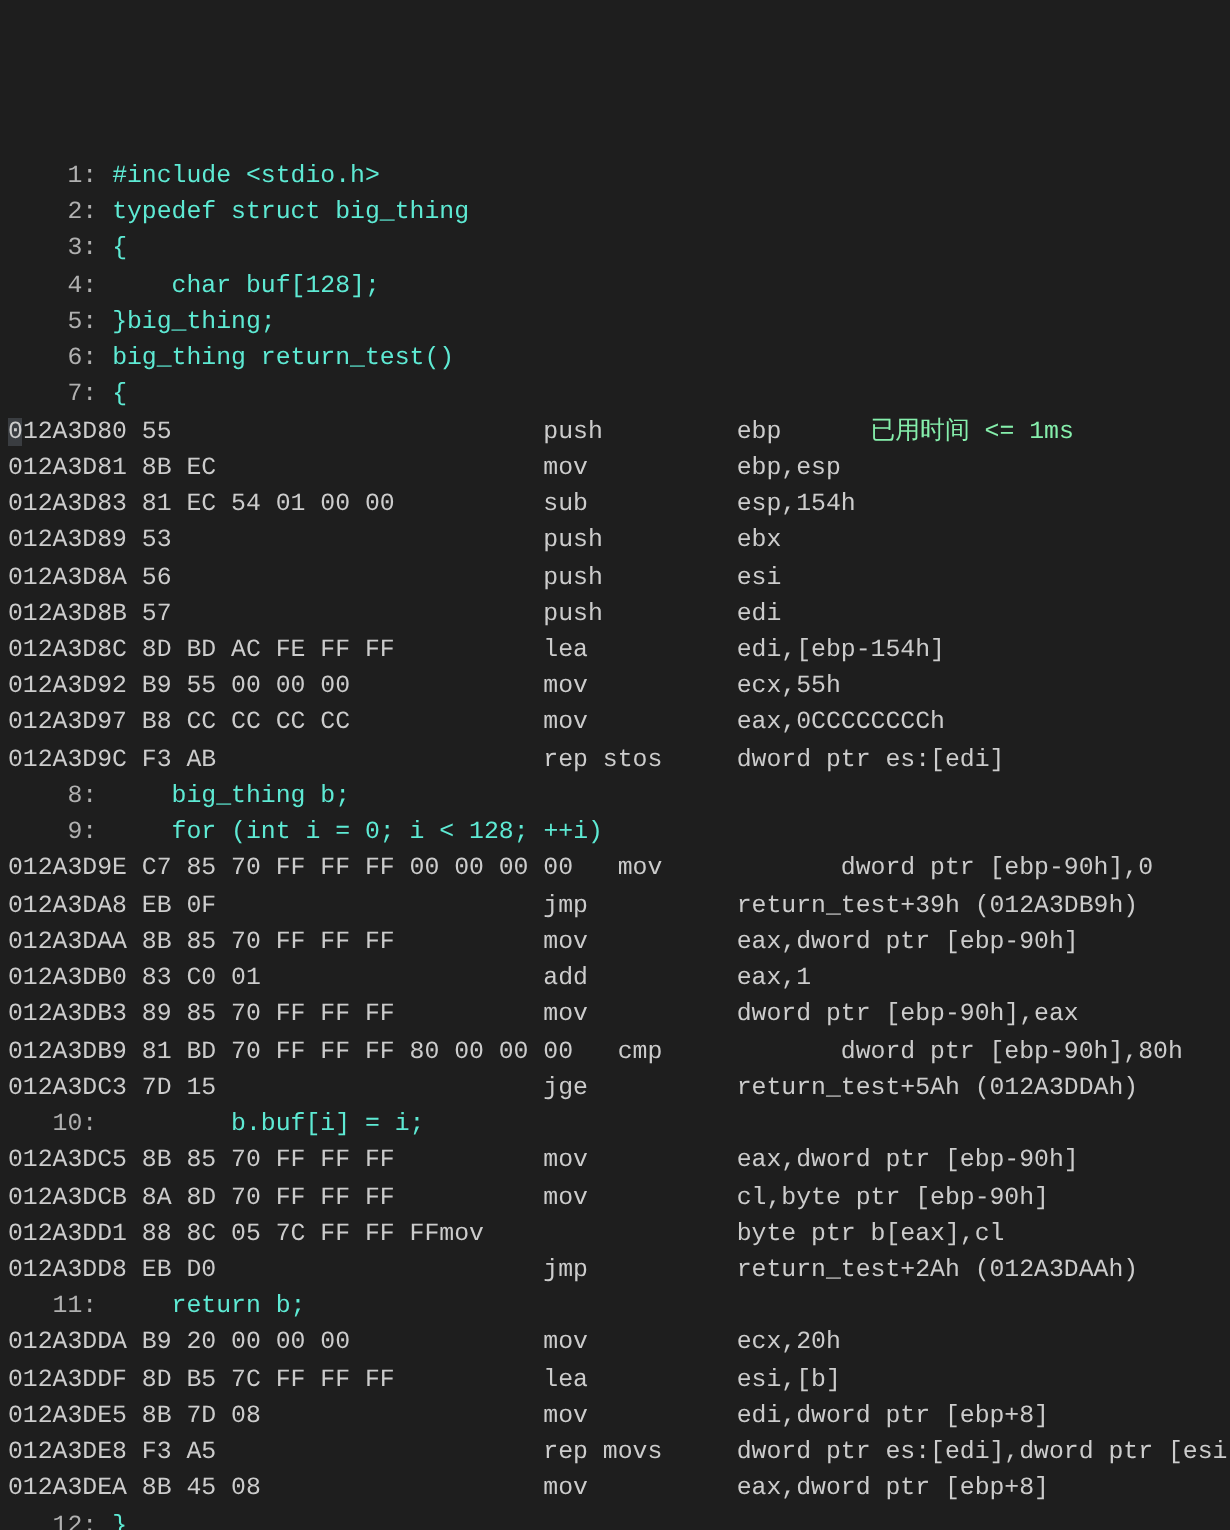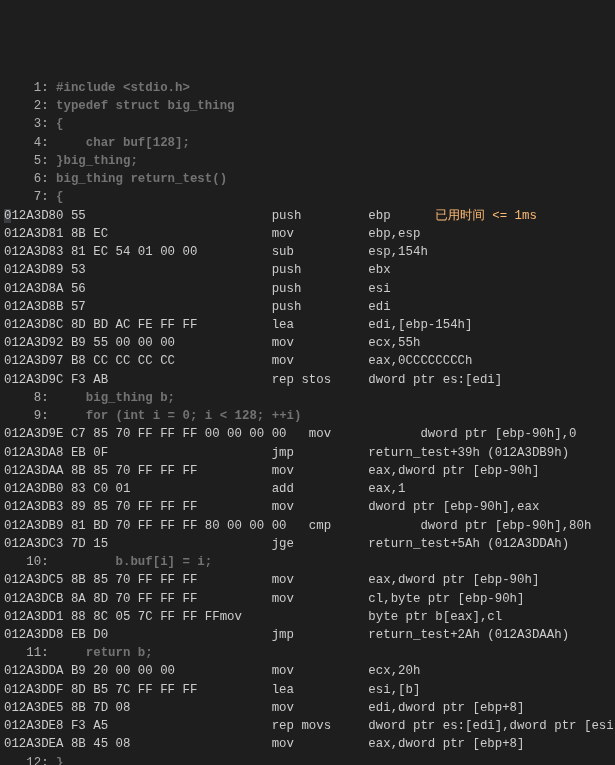--- a/index.html
+++ b/index.html
@@ -8,22 +8,22 @@
     color: #cccccc;
     font-family: Consolas, 'Courier New', monospace;
     font-size: 12.4px;
     line-height: 1.47;
     padding: 6px 4px;
     width: 615px;
     white-space: pre;
     overflow: hidden;
   }
   .ln { color: #b0b0b0; }
-  .src { color: #737373; font-weight: bold; }
-  .hint { color: #fdba74; }
+  .src { color: #5eead4; }
+  .hint { color: #86efac; }
   .caret { background: #3a3d41; color:#cccccc; }
   .row { display: block; }
 </style>
 </head>
 <body>
 
 
 
 <div id="container"><div class="row"><span class="ln">    1: </span><span class="src">#include &lt;stdio.h&gt;</span></div><div class="row"><span class="ln">    2: </span><span class="src">typedef struct big_thing</span></div><div class="row"><span class="ln">    3: </span><span class="src">{</span></div><div class="row"><span class="ln">    4: </span><span class="src">    char buf[128];</span></div><div class="row"><span class="ln">    5: </span><span class="src">}big_thing;</span></div><div class="row"><span class="ln">    6: </span><span class="src">big_thing return_test()</span></div><div class="row"><span class="ln">    7: </span><span class="src">{</span></div><div class="row"><span class="caret">0</span><span>12A3D80 55                         push         ebp</span><span class="hint">      已用时间 &lt;= 1ms</span></div><div class="row"><span>012A3D81 8B EC                      mov          ebp,esp</span></div><div class="row"><span>012A3D83 81 EC 54 01 00 00          sub          esp,154h</span></div><div class="row"><span>012A3D89 53                         push         ebx</span></div><div class="row"><span>012A3D8A 56                         push         esi</span></div><div class="row"><span>012A3D8B 57                         push         edi</span></div><div class="row"><span>012A3D8C 8D BD AC FE FF FF          lea          edi,[ebp-154h]</span></div><div class="row"><span>012A3D92 B9 55 00 00 00             mov          ecx,55h</span></div><div class="row"><span>012A3D97 B8 CC CC CC CC             mov          eax,0CCCCCCCCh</span></div><div class="row"><span>012A3D9C F3 AB                      rep stos     dword ptr es:[edi]</span></div><div class="row"><span class="ln">    8: </span><span class="src">    big_thing b;</span></div><div class="row"><span class="ln">    9: </span><span class="src">    for (int i = 0; i &lt; 128; ++i)</span></div><div class="row"><span>012A3D9E C7 85 70 FF FF FF 00 00 00 00   mov            dword ptr [ebp-90h],0</span></div><div class="row"><span>012A3DA8 EB 0F                      jmp          return_test+39h (012A3DB9h)</span></div><div class="row"><span>012A3DAA 8B 85 70 FF FF FF          mov          eax,dword ptr [ebp-90h]</span></div><div class="row"><span>012A3DB0 83 C0 01                   add          eax,1</span></div><div class="row"><span>012A3DB3 89 85 70 FF FF FF          mov          dword ptr [ebp-90h],eax</span></div><div class="row"><span>012A3DB9 81 BD 70 FF FF FF 80 00 00 00   cmp            dword ptr [ebp-90h],80h</span></div><div class="row"><span>012A3DC3 7D 15                      jge          return_test+5Ah (012A3DDAh)</span></div><div class="row"><span class="ln">   10: </span><span class="src">        b.buf[i] = i;</span></div><div class="row"><span>012A3DC5 8B 85 70 FF FF FF          mov          eax,dword ptr [ebp-90h]</span></div><div class="row"><span>012A3DCB 8A 8D 70 FF FF FF          mov          cl,byte ptr [ebp-90h]</span></div><div class="row"><span>012A3DD1 88 8C 05 7C FF FF FFmov                 byte ptr b[eax],cl</span></div><div class="row"><span>012A3DD8 EB D0                      jmp          return_test+2Ah (012A3DAAh)</span></div><div class="row"><span class="ln">   11: </span><span class="src">    return b;</span></div><div class="row"><span>012A3DDA B9 20 00 00 00             mov          ecx,20h</span></div><div class="row"><span>012A3DDF 8D B5 7C FF FF FF          lea          esi,[b]</span></div><div class="row"><span>012A3DE5 8B 7D 08                   mov          edi,dword ptr [ebp+8]</span></div><div class="row"><span>012A3DE8 F3 A5                      rep movs     dword ptr es:[edi],dword ptr [esi]</span></div><div class="row"><span>012A3DEA 8B 45 08                   mov          eax,dword ptr [ebp+8]</span></div><div class="row"><span class="ln">   12: </span><span class="src">}</span></div></div>
 

